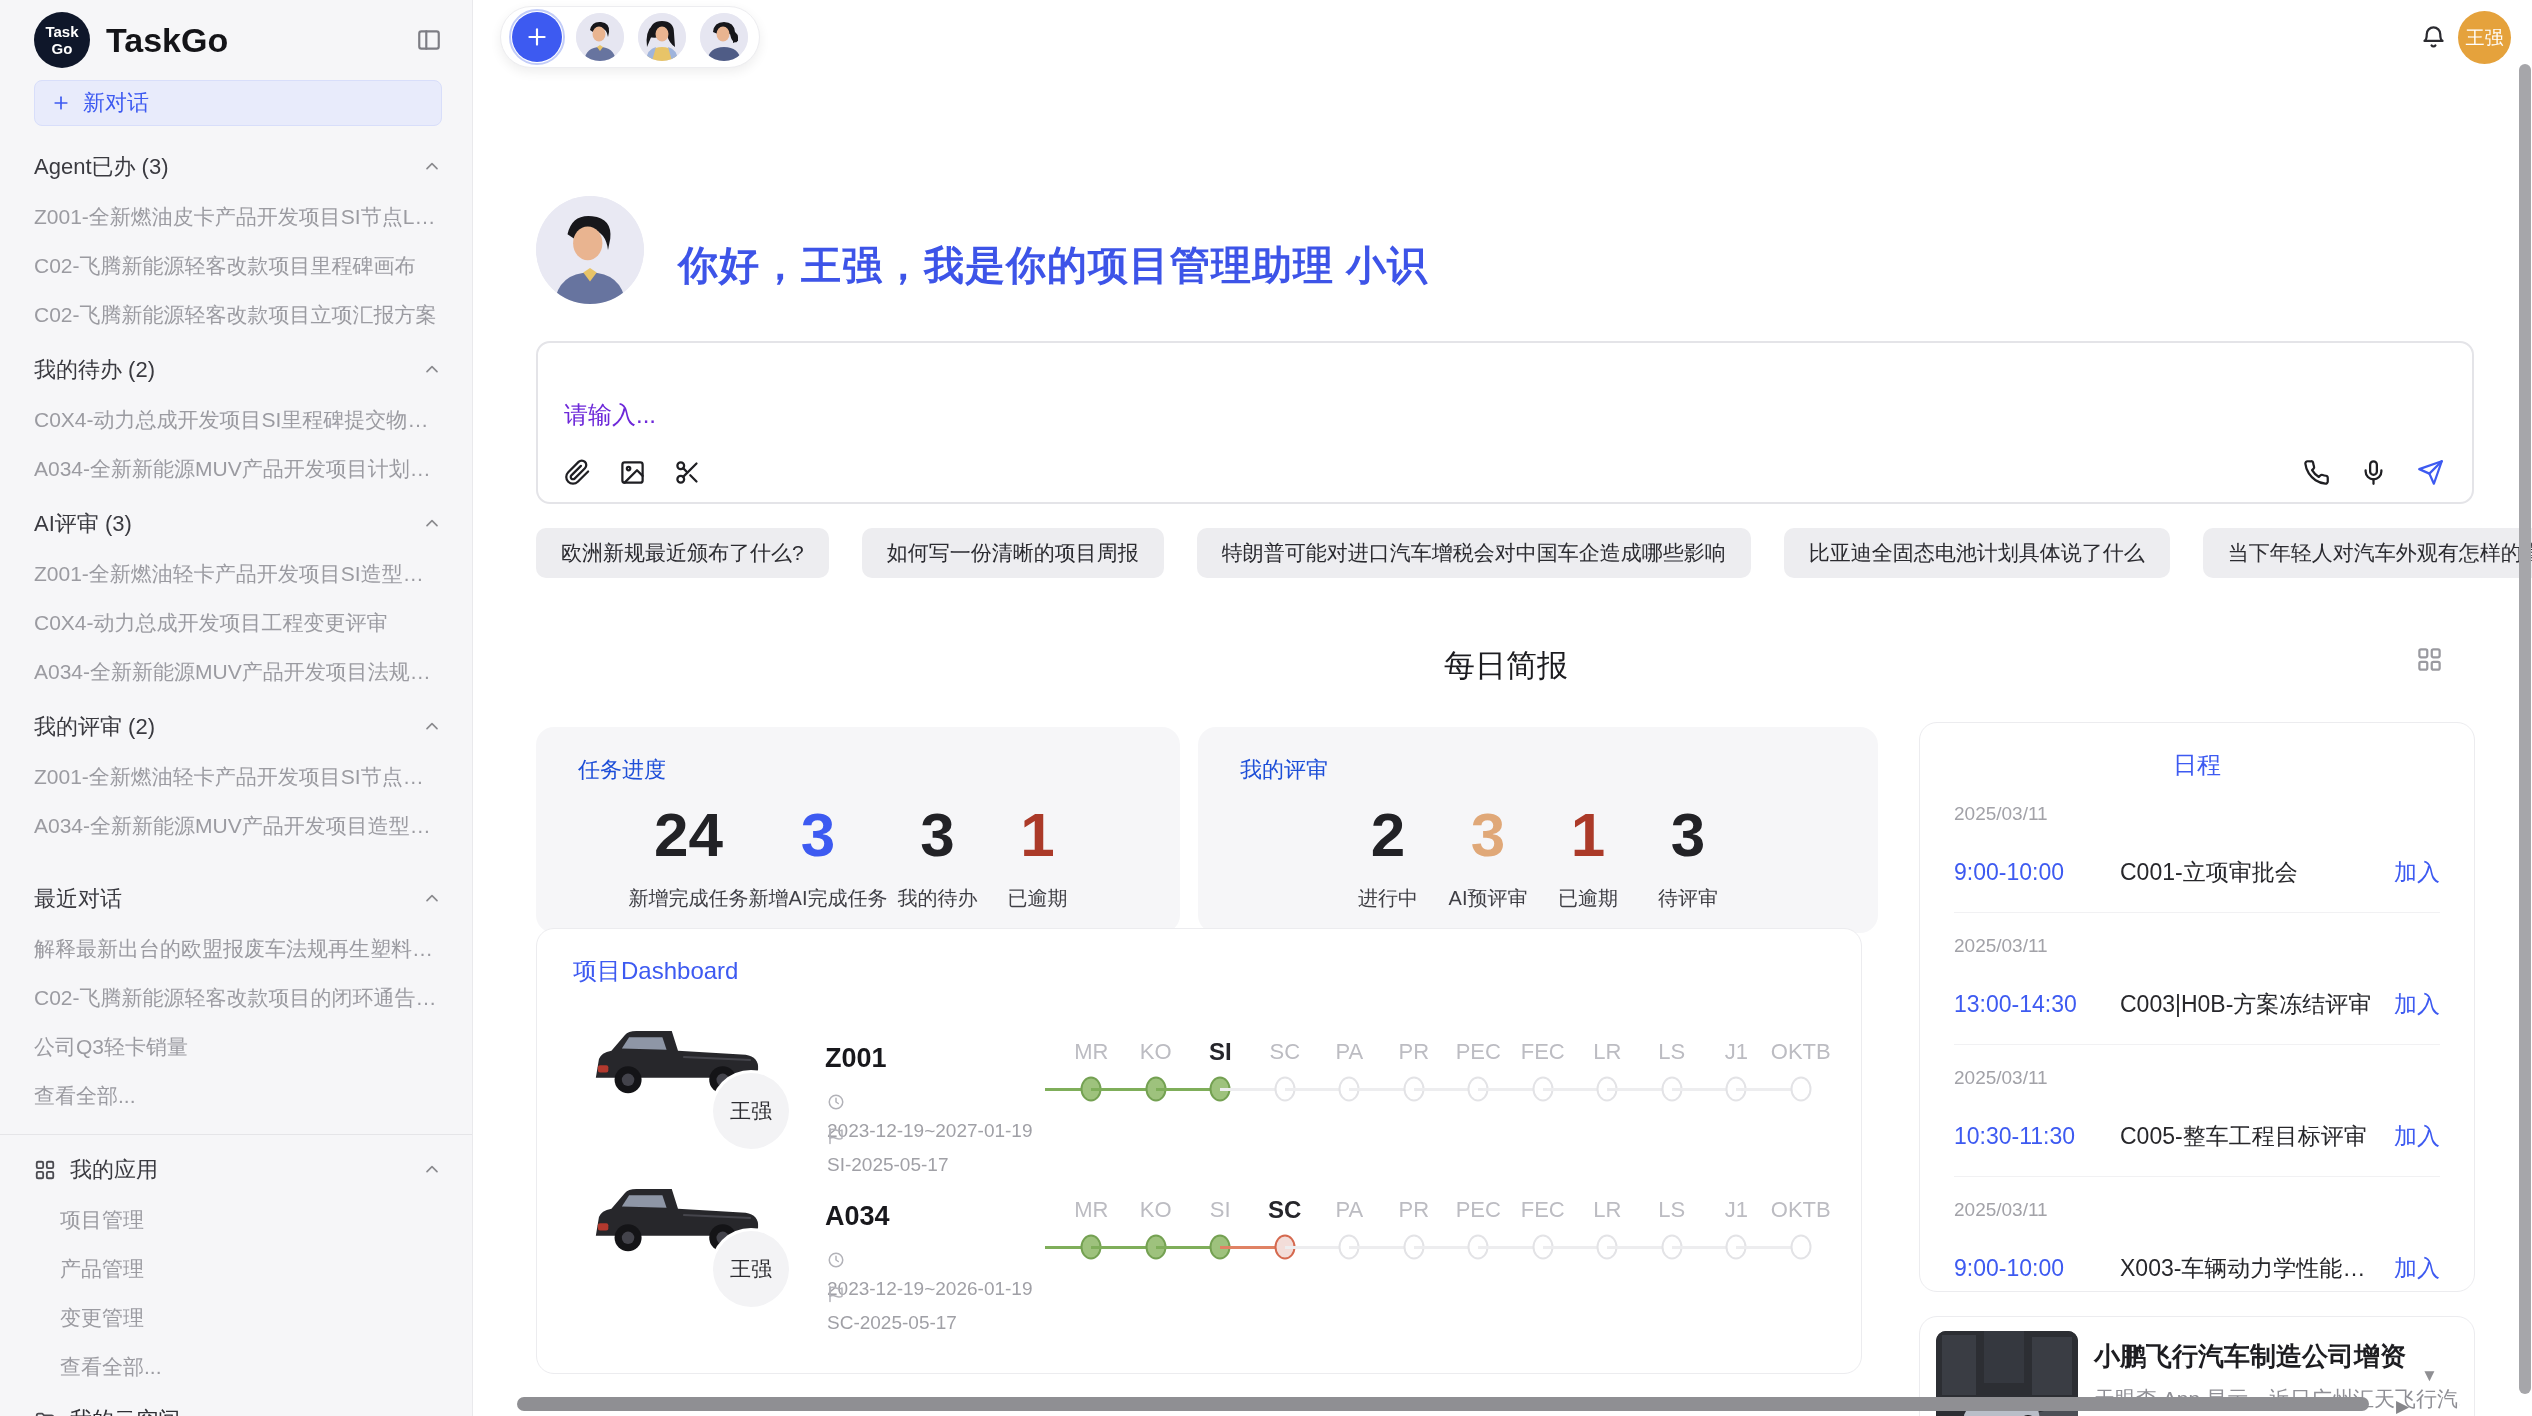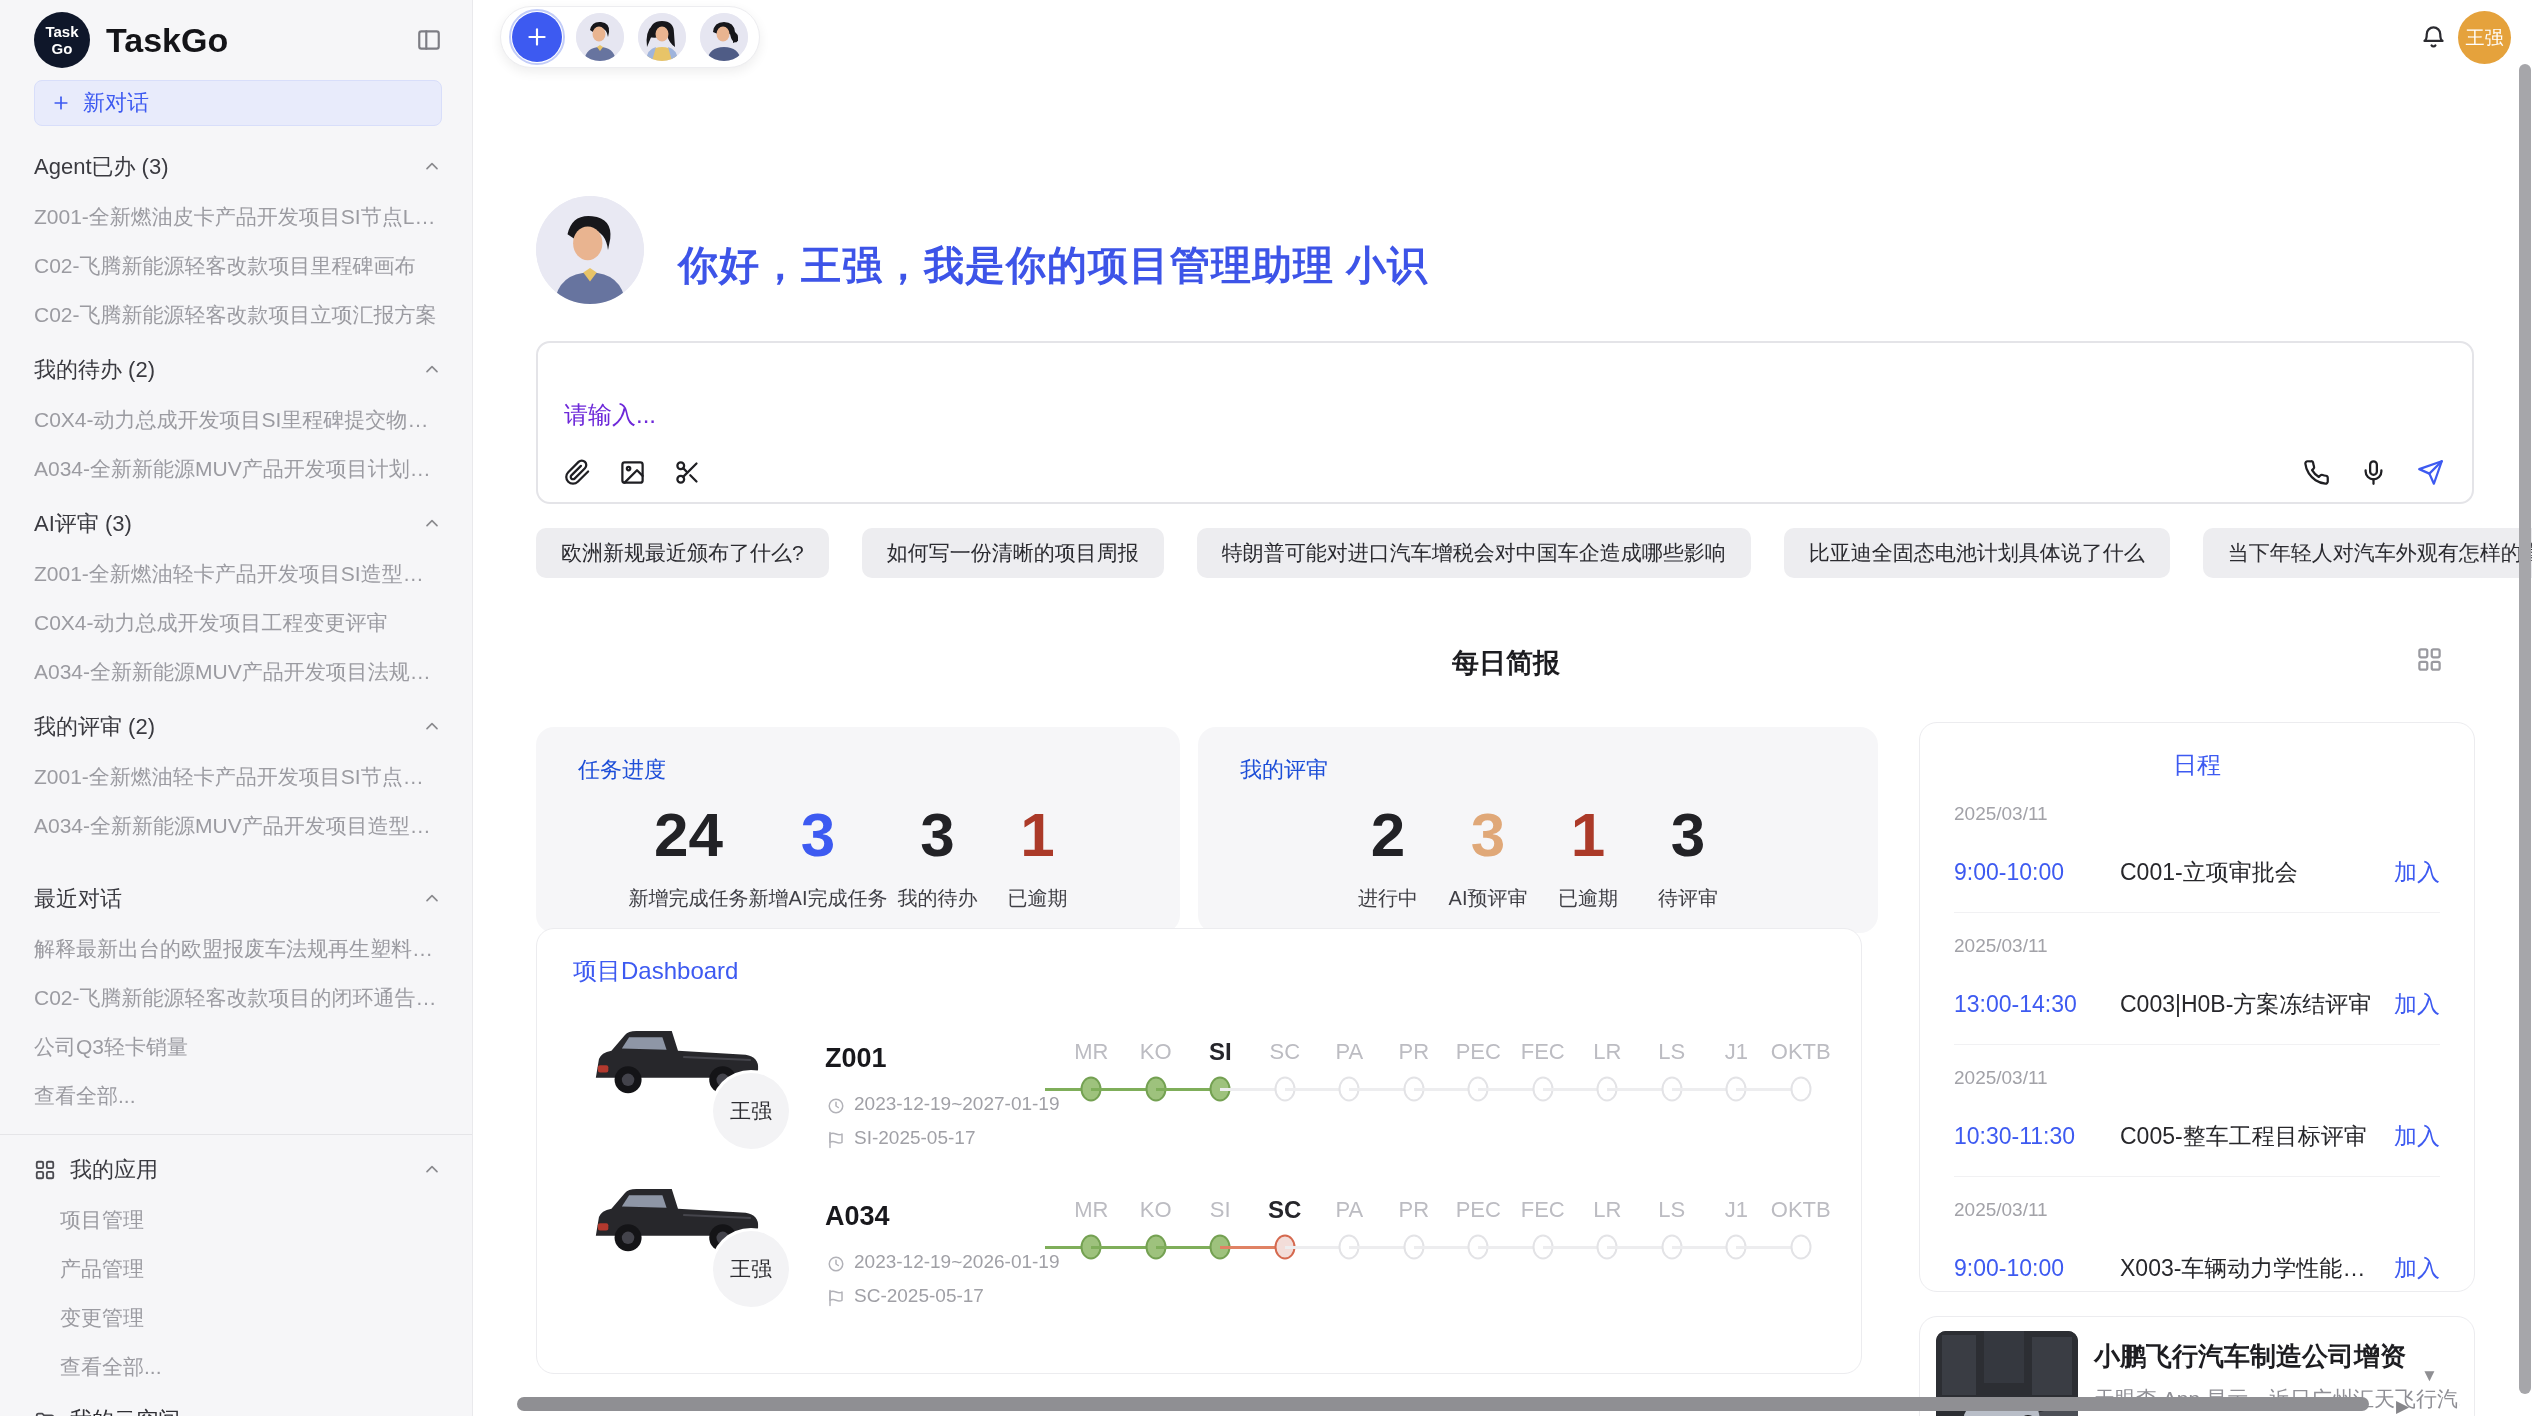--- a/index.html
+++ b/index.html
@@ -59,21 +59,21 @@
   .tool-left .t-ico,.tool-right .t-ico { width:27px; height:27px; cursor:pointer; }
   .send-blue { color:#3d5af1; }
 
   
   .chips { position:absolute; left:536px; top:528px; display:flex; gap:33px; }
   .chip { height:50px; background:#ededf0; border-radius:10px; padding:0 25px; font-size:21px;
     color:#2b2b30; display:flex; align-items:center; white-space:nowrap; cursor:pointer; }
 
   
   .brief-title { position:absolute; left:536px; top:645px; width:1940px; text-align:center;
-    font-size:27px; font-weight:bold; color:#1c1c20; }
+    font-size:31px; font-weight:normal; color:#1c1c20; }
   .brief-grid-ico { position:absolute; left:2416px; top:646px; width:27px; height:27px; color:#9a9aa0; cursor:pointer; }
   .stat-card { position:absolute; top:727px; height:206px; background:#f6f6f8; border-radius:18px;
     padding:28px 42px; }
   .stat-card.c1 { left:536px; width:644px; }
   .stat-card.c2 { left:1198px; width:680px; }
   .card-label { font-size:22px; color:#1d4ed8; }
   .stats-row { display:flex; justify-content:center; margin-top:16px; padding:0 6px; }
   .stat { text-align:center; min-width:100px; }
   .stat-num { font-size:62px; font-weight:600; color:#222226; line-height:1.1; }
   .stat-num.blue { color:#3d5af1; } .stat-num.red { color:#ab3a29; } .stat-num.orange { color:#e0a878; }
@@ -88,22 +88,22 @@
   .tab { height:42px; border-radius:21px; padding:0 21px; font-size:21px; display:flex;
     align-items:center; border:1px solid #dcdce0; color:#6f6f75; background:#fff; cursor:pointer; white-space:nowrap; }
   .tab.active { border:1.5px solid #3d5af1; color:#3d5af1; }
   .proj-row { position:absolute; left:0; right:0; height:170px; }
   .proj-row.r1 { top:70px; } .proj-row.r2 { top:228px; }
   .truck { position:absolute; left:52px; top:8px; width:178px; height:104px; }
   .owner-badge { position:absolute; left:176px; top:74px; width:76px; height:76px; border-radius:50%;
     background:#f3f3f5; display:flex; align-items:center; justify-content:center; font-size:21px;
     color:#2c2c31; box-shadow:0 0 0 3px #fff; }
   .proj-code { position:absolute; left:288px; top:44px; font-size:27px; font-weight:bold; color:#18181c; }
-  .proj-meta { position:absolute; left:290px; display:flex; align-items:flex-end; gap:9px;
-    font-size:19px; color:#a0a0a6; }
+  .proj-meta { position:absolute; left:290px; display:flex; align-items:flex-start; gap:9px;
+    font-size:19px; color:#a0a0a6;flex-direction:column; }
   .proj-meta.m1 { top:94px; } .proj-meta.m2 { top:128px; }
   .proj-meta .m-ico { width:18px; height:18px; color:#b2b2b8; }
   .ms-track { position:absolute; left:522px; top:36px; width:786px; }
   .ms-labels,.ms-dots { display:flex; }
   .ms-cell { width:64.5px; flex:none; text-align:center; position:relative; }
   .ms-label { font-size:22px; color:#bcbcc2; height:34px; line-height:34px; }
   .ms-label.active { color:#26262b; font-weight:bold; font-size:24px; }
   .ms-dotcell { height:40px; }
   .seg { position:absolute; top:18.5px; height:3px; left:-32.25px; width:64.5px; background:#ededef; }
   .seg.stub { left:-14px; width:46px; }

